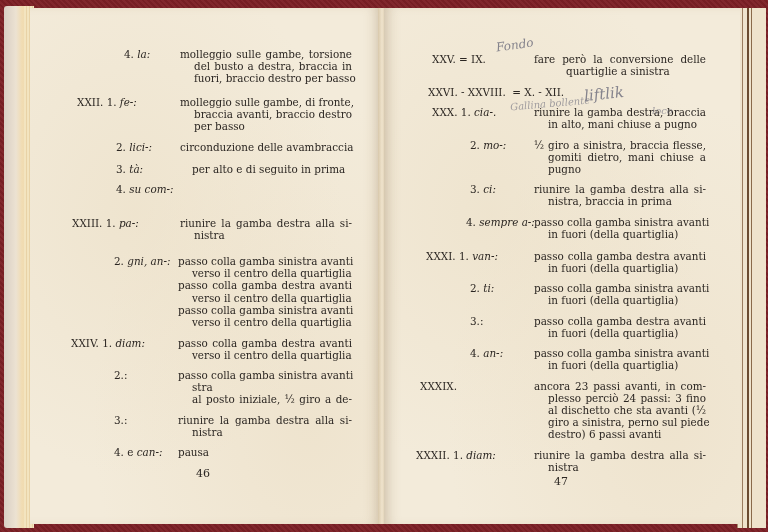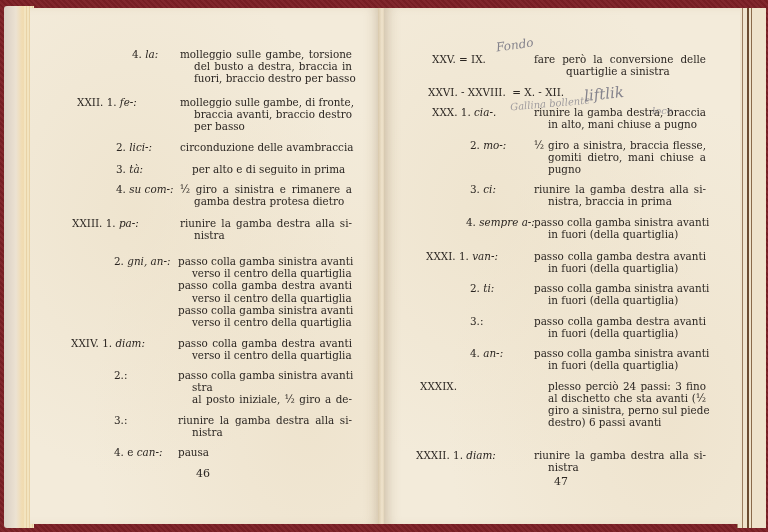--- a/index.html
+++ b/index.html
@@ -76,21 +76,21 @@
 <div class="stack-right">
   <div class="line l1"></div>
     <div class="line l2"></div>
     <div class="line l3"></div>
 </div>
 
 <div class="page page-left">
   <div class="content">
 
     <div class="entry" style="height:36px;">
-      <span class="lbl" style="left:102px;top:0"><span>4.</span> <i>la:</i></span>
+      <span class="lbl" style="left:94px;top:0"><span>4.</span> <i>la:</i></span>
       <div class="desc" style="position:absolute;left:150px;width:172px;top:0">
         <span class="l just">molleggio sulle gambe, torsione</span>
         <span class="l ind just">del busto a destra, braccia in</span>
         <span class="l ind">fuori, braccio destro per basso</span>
       </div>
     </div>
 
     <div class="entry" style="height:36px;margin-top:12px;">
       <span class="lbl" style="left:47px;top:0"><span>XXII.</span> <span>1.</span> <i>fe-:</i></span>
       <div class="desc" style="position:absolute;left:150px;width:172px;top:0">
@@ -109,24 +109,20 @@
 
     <div class="entry" style="height:12px;margin-top:10px;">
       <span class="lbl" style="left:86px;top:0"><span>3.</span> <i>tà:</i></span>
       <div class="desc" style="position:absolute;left:162px;width:160px;top:0">
         <span class="l">per alto e di seguito in prima</span>
       </div>
     </div>
 
     <div class="entry" style="height:24px;margin-top:0;">
       <span class="lbl" style="left:86px;top:0"><span>4.</span> <i>su com-:</i></span>
-      <div class="desc" style="position:absolute;left:150px;width:172px;top:0">
-        <span class="l just">½ giro a sinistra e rimanere a</span>
-        <span class="l ind">gamba destra protesa dietro</span>
-      </div>
     </div>
 
     <div class="entry" style="height:24px;margin-top:10px;">
       <span class="lbl" style="left:42px;top:0"><span>XXIII.</span> <span>1.</span> <i>pa-:</i></span>
       <div class="desc" style="position:absolute;left:150px;width:172px;top:0">
         <span class="l just">riunire la gamba destra alla si-</span>
         <span class="l ind">nistra</span>
       </div>
     </div>
 
@@ -256,20 +252,21 @@
       <span class="lbl" style="left:86px;top:0"><span>4.</span> <i>an-:</i></span>
       <div class="desc" style="position:absolute;left:150px;width:172px;top:0">
         <span class="l just">passo colla gamba sinistra avanti</span>
         <span class="l ind">in fuori (della quartiglia)</span>
       </div>
     </div>
 
     <div class="entry" style="height:61px;margin-top:8px;">
       <span class="lbl" style="left:36px;top:0">XXXIX.</span>
       <div class="desc" style="position:absolute;left:150px;width:172px;top:0">
+        <span class="l just">ancora 23 passi avanti, in com-</span>
         <span class="l ind just">plesso perciò 24 passi: 3 fino</span>
         <span class="l ind just">al dischetto che sta avanti (½</span>
         <span class="l ind just">giro a sinistra, perno sul piede</span>
         <span class="l ind">destro) 6 passi avanti</span>
       </div>
     </div>
 
     <div class="entry" style="height:24px;margin-top:8px;">
       <span class="lbl" style="left:32px;top:0"><span>XXXII.</span> <span>1.</span> <i>diam:</i></span>
       <div class="desc" style="position:absolute;left:150px;width:172px;top:0">

